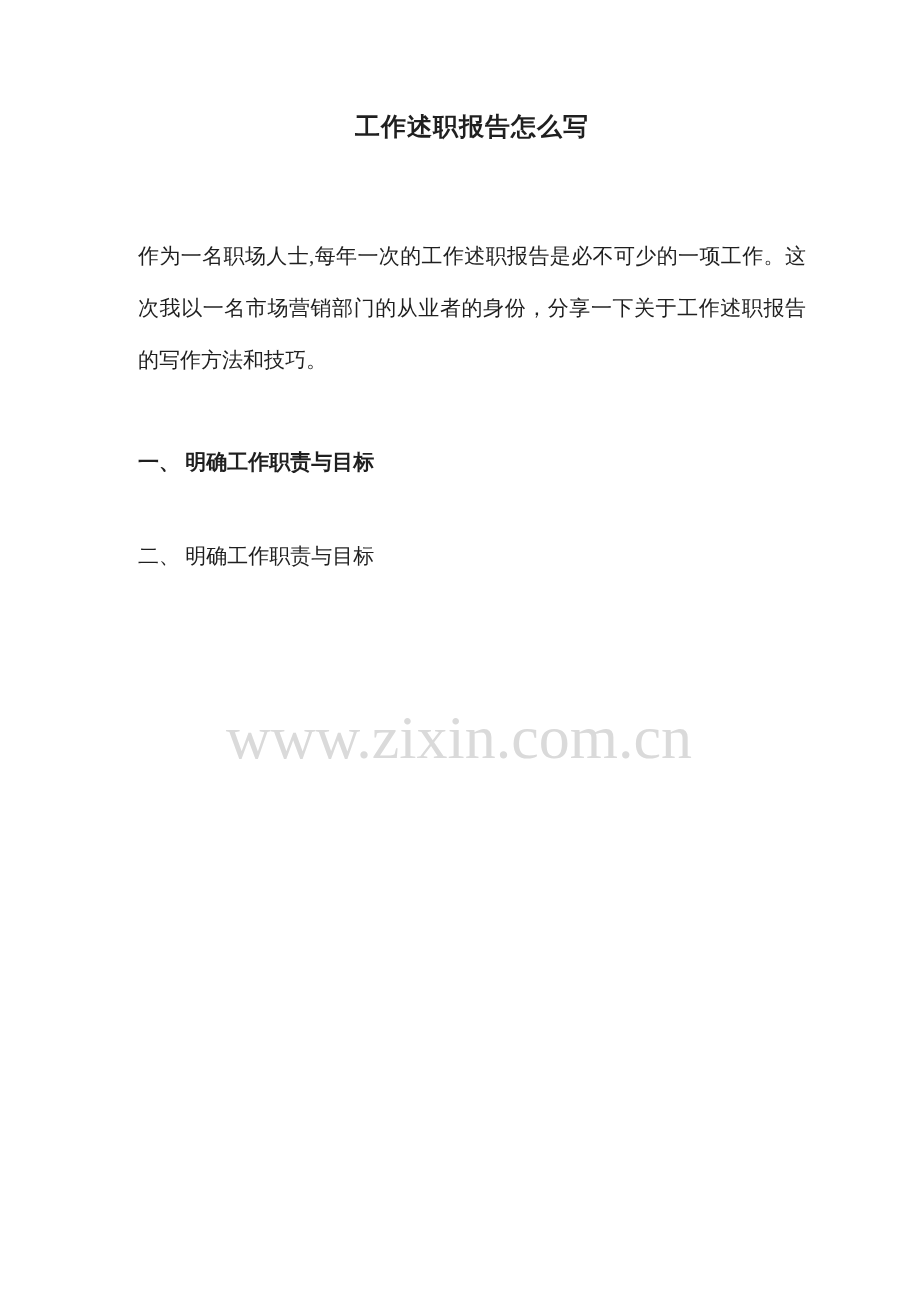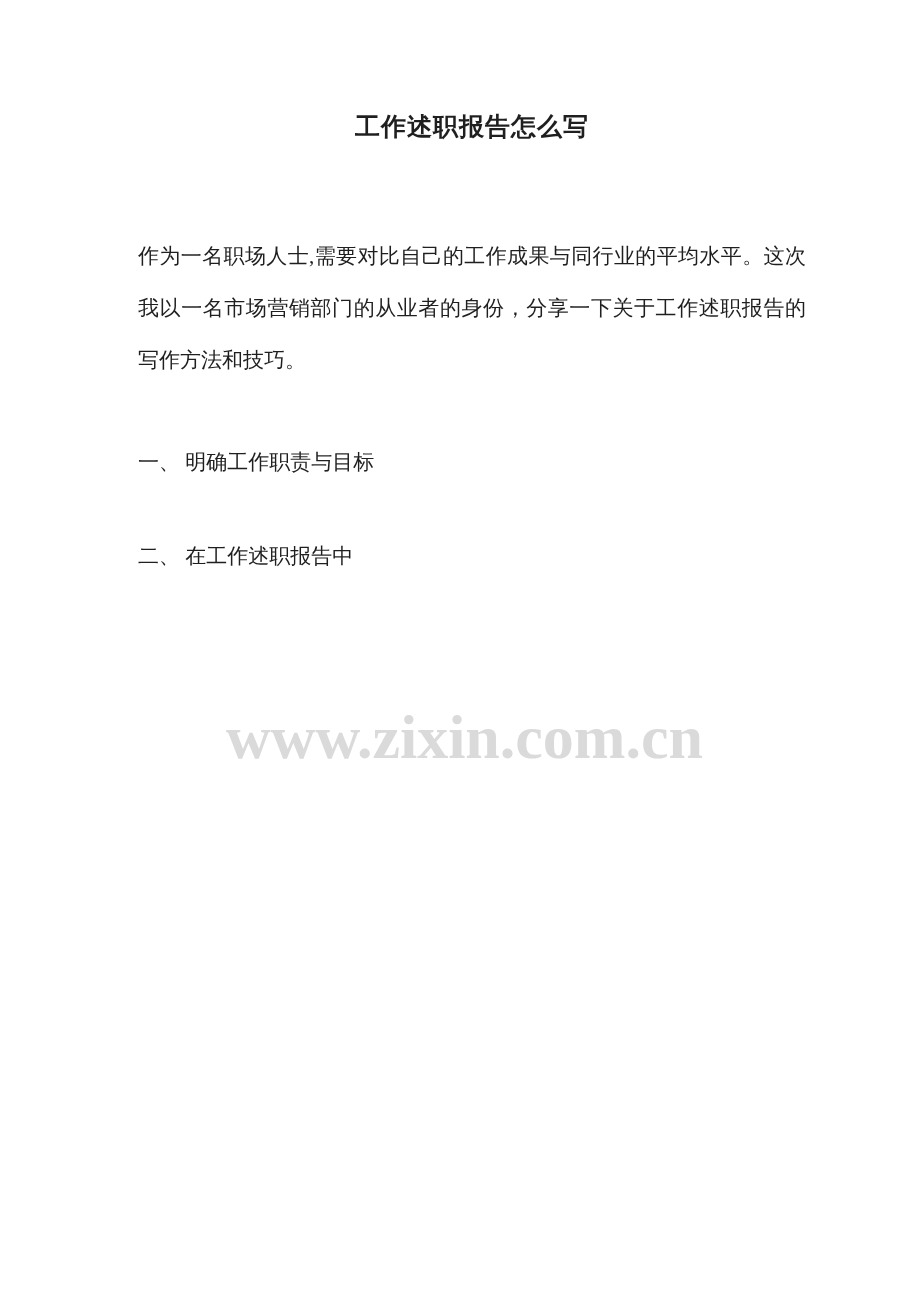--- a/index.html
+++ b/index.html
@@ -25,21 +25,20 @@
     position: absolute;
     left: 226px;
     top: 596px;
     z-index: 0;
     font-family: "Liberation Serif", "DejaVu Serif", serif;
     font-size: 62px;
     line-height: 62px;
     color: #dadada;
     white-space: nowrap;
     user-select: none;
-    font-weight: bold;
   }
   .content {
     position: relative;
     z-index: 1;
     padding: 0 114px 0 138px; 
   }
   .doc-title {
     margin: 110px 0 0 0;
     font-size: 25px;
     line-height: 34px;
@@ -53,36 +52,36 @@
     text-align: justify;
     text-justify: inter-ideograph;
     margin: 86px 0 0 0;
   }
   .heading {
     font-size: 21px;
     line-height: 52px;
     white-space: pre-wrap;
     margin: 0;
   }
-  .heading.first { margin-top: 50px; }
+  .heading.first { margin-top: 50px; font-weight: bold; }
   .heading.second { margin-top: 42px; }
 </style>
 </head>
 <body>
 
 <div class="page">
 
   <div class="watermark">www.zixin.com.cn</div>
 
   <div class="content">
 
     <h1 class="doc-title">工作述职报告怎么写</h1>
 
-    <p class="para">作为一名职场人士,需要对比自己的工作成果与同行业的平均水平。这次我以一名市场营销部门的从业者的身份，分享一下关于工作述职报告的写作方法和技巧。</p>
+    <p class="para">作为一名职场人士,每年一次的工作述职报告是必不可少的一项工作。这次我以一名市场营销部门的从业者的身份，分享一下关于工作述职报告的写作方法和技巧。</p>
 
     <p class="heading first">一、 明确工作职责与目标</p>
 
 
-    <p class="heading second">二、 在工作述职报告中</p>
+    <p class="heading second">二、 明确工作职责与目标</p>
 
 
   </div>
 </div>
 
 </body></html>

